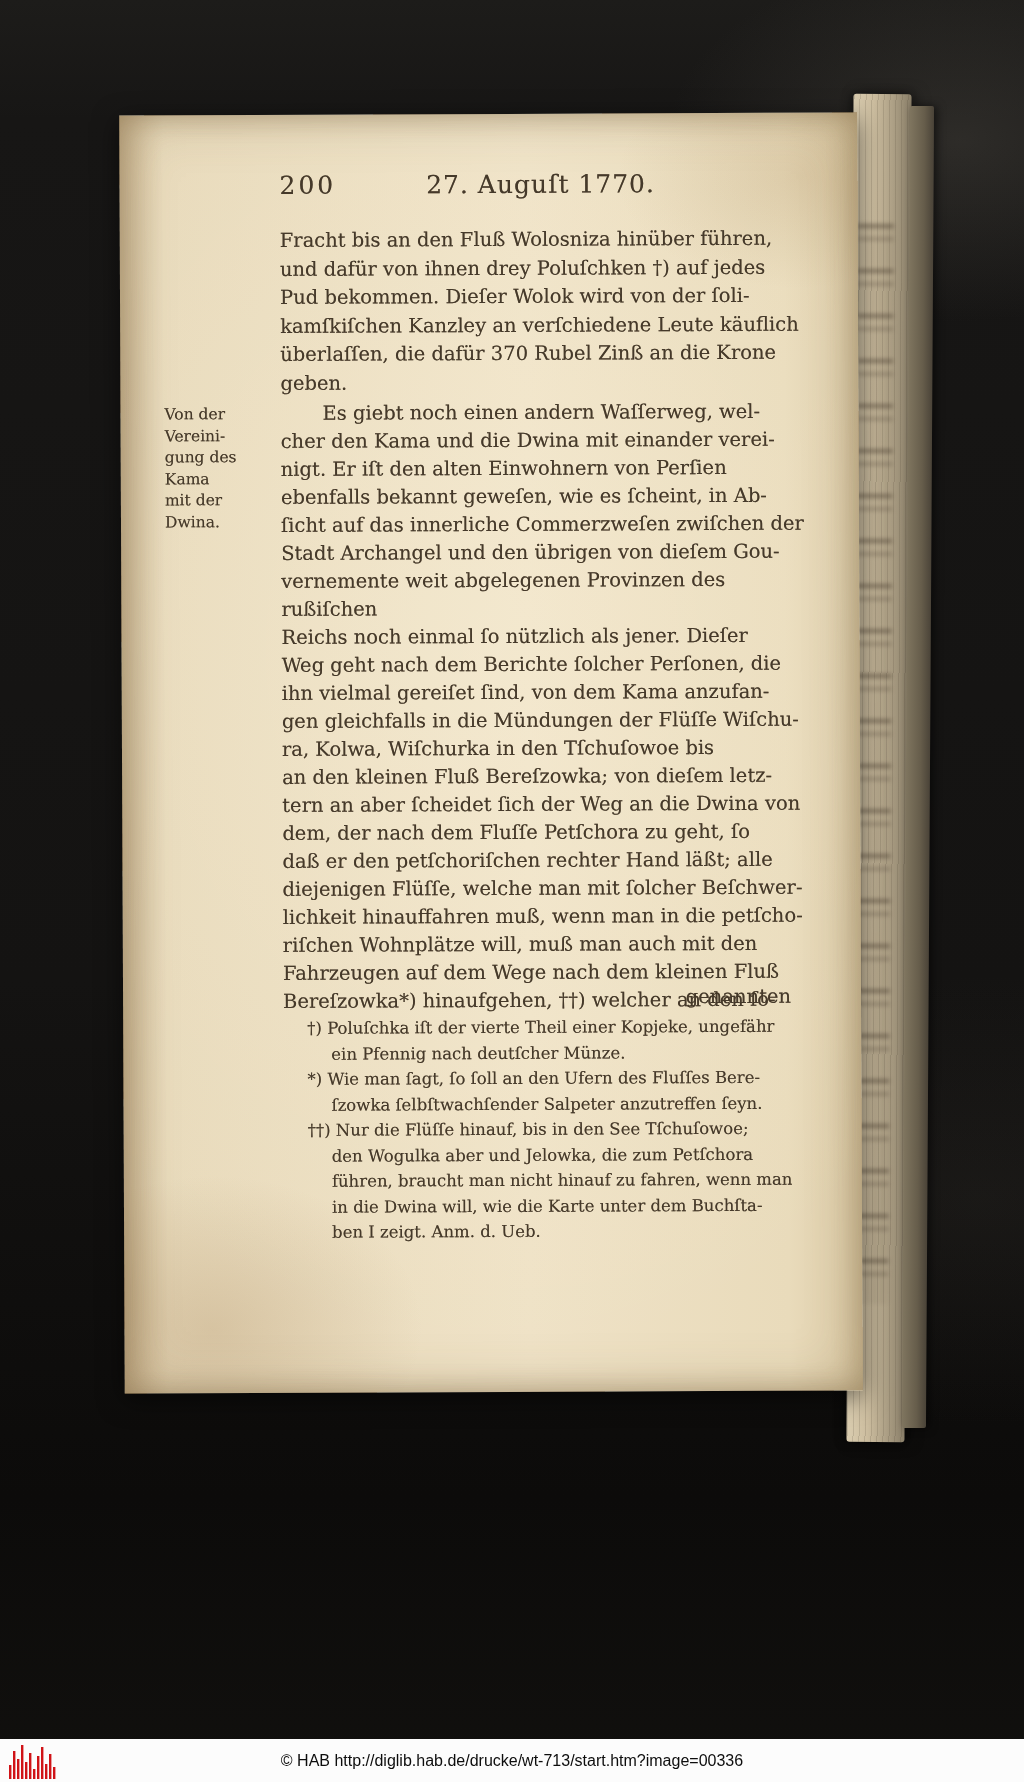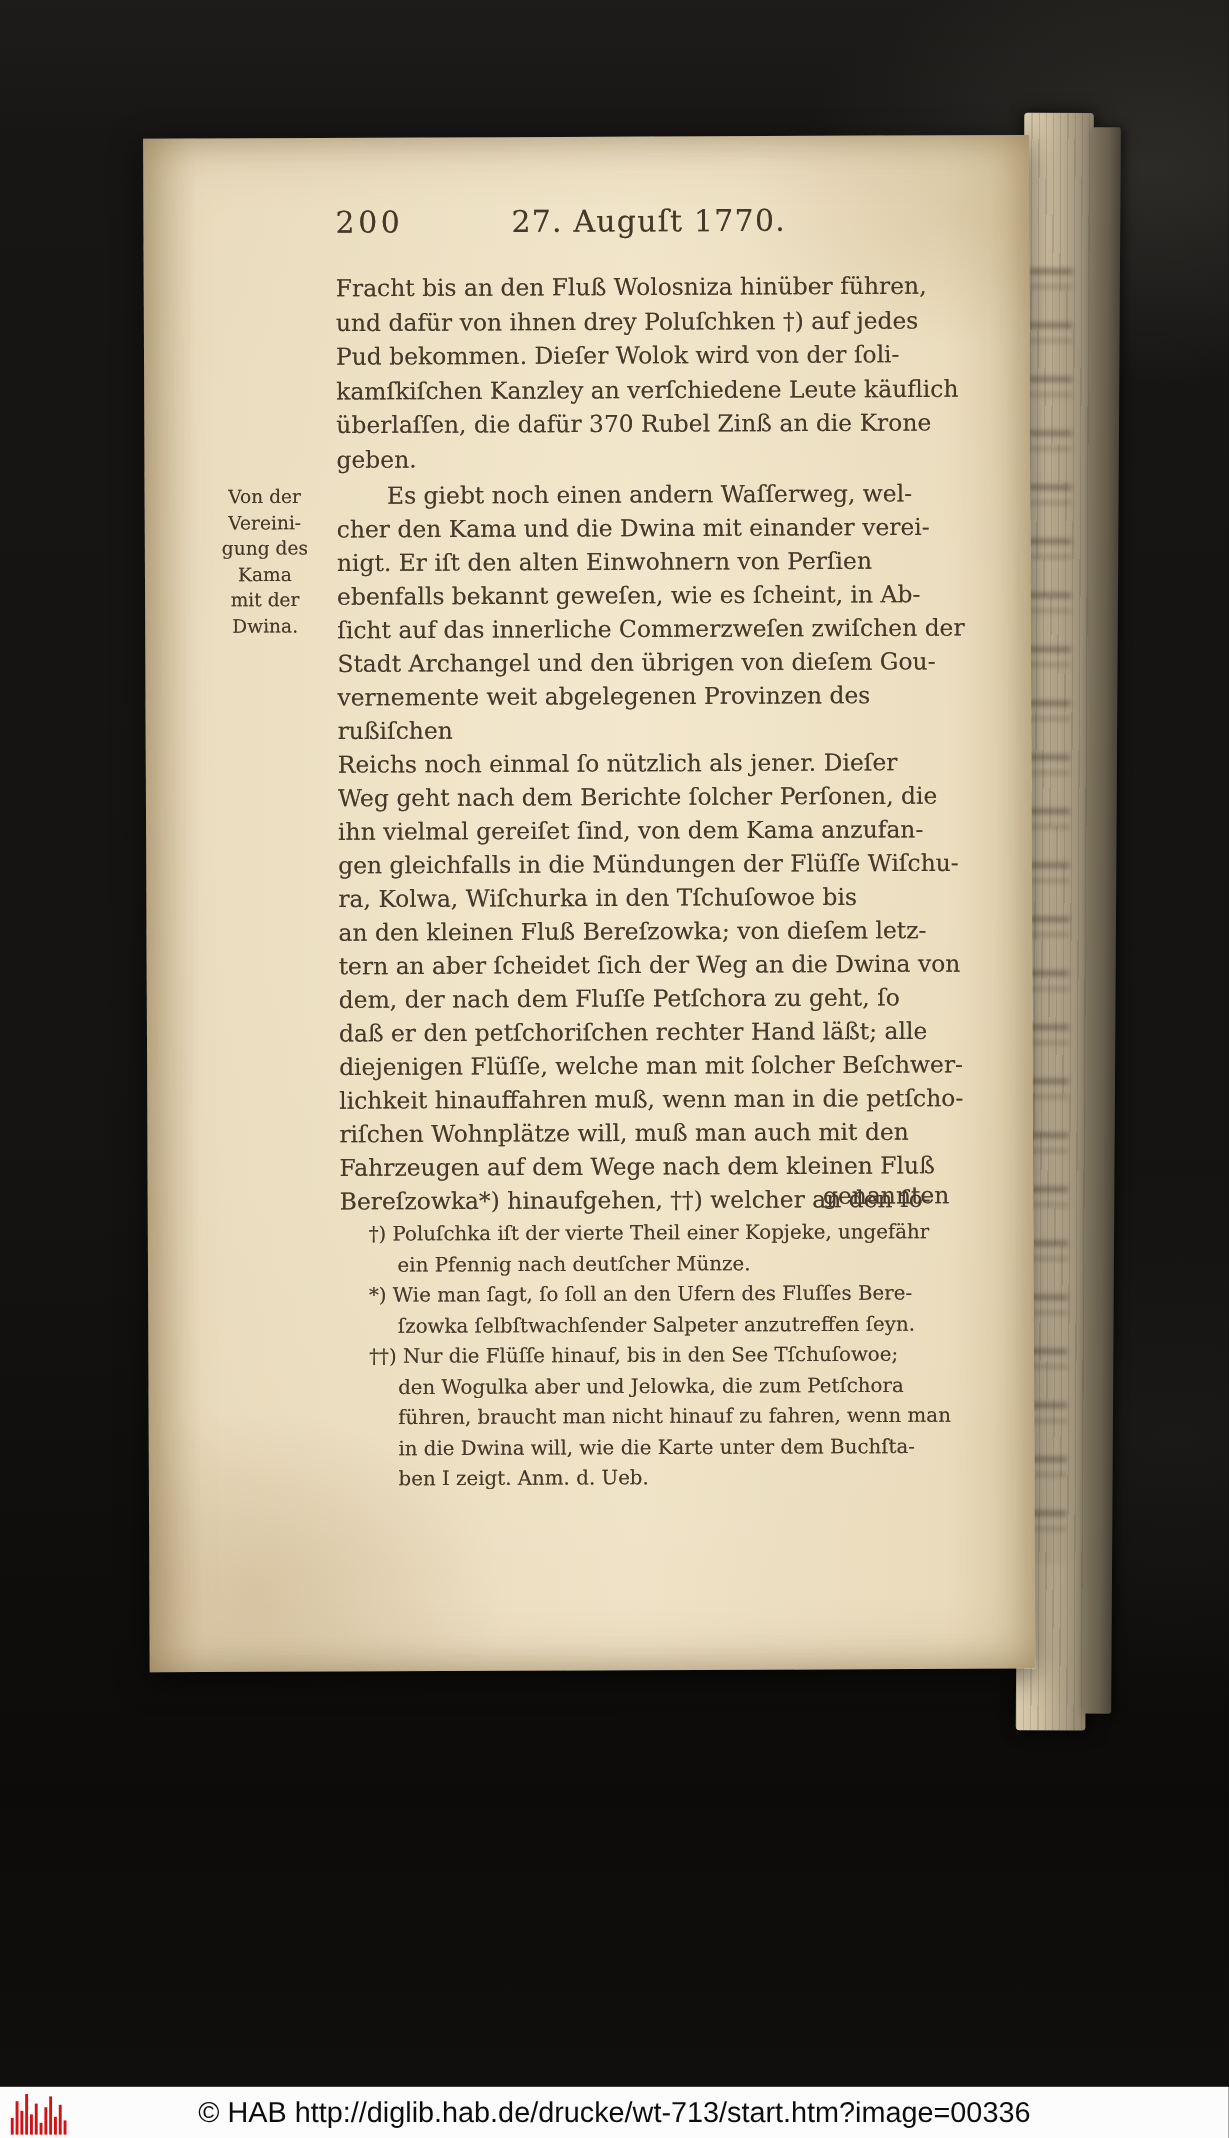--- a/index.html
+++ b/index.html
@@ -70,34 +70,34 @@
   .header-row { position: absolute; left: 160px; top: 56px; width: 522px; height: 32px; font-size: 25px; }
   .page-number { position: absolute; left: 0; top: 0; letter-spacing: 3px; }
   .header-date { position: absolute; left: 0; right: 0; text-align: center; letter-spacing: 1px; }
 
   .para { position: absolute; left: 160px; width: 526px; font-size: 19.5px; }
   .para1 { top: 112px; line-height: 28.5px; }
   .para2 { top: 285px; line-height: 28px; text-indent: 42px; }
 
   .margin-note {
     position: absolute; left: 44px; top: 289px; width: 112px;
-    font-size: 15.5px; line-height: 21.5px; text-align: center;
+    font-size: 15.5px; line-height: 21.5px; text-align: left;
   }
 
   .catchword { position: absolute; left: 160px; top: 872px; width: 508px; text-align: right; font-size: 19.5px; }
 
   .footnotes { position: absolute; left: 184px; top: 901px; width: 502px; font-size: 16.5px; line-height: 25.5px; }
   .fn { padding-left: 24px; text-indent: -24px; margin: 0; }
 
   
   .footer-bar { position: absolute; left: 0; top: 1739px; width: 1024px; height: 43px; background: #fcfcfc; }
   .copyright {
     position: absolute; left: 0; right: 0; top: 50%; transform: translateY(-50%);
     text-align: center; font-family: "Liberation Sans", sans-serif;
-    font-size: 24px; color: #0d0d0d;
+    font-size: 16px; color: #0d0d0d;
   }
   .hab-logo { position: absolute; left: 8px; top: 4px; width: 52px; height: 36px; }
 </style>
 </head>
 <body>
 
 <div class="scene">
 
   <div class="fore-edge">
     <div class="fore-edge-marks"></div>

